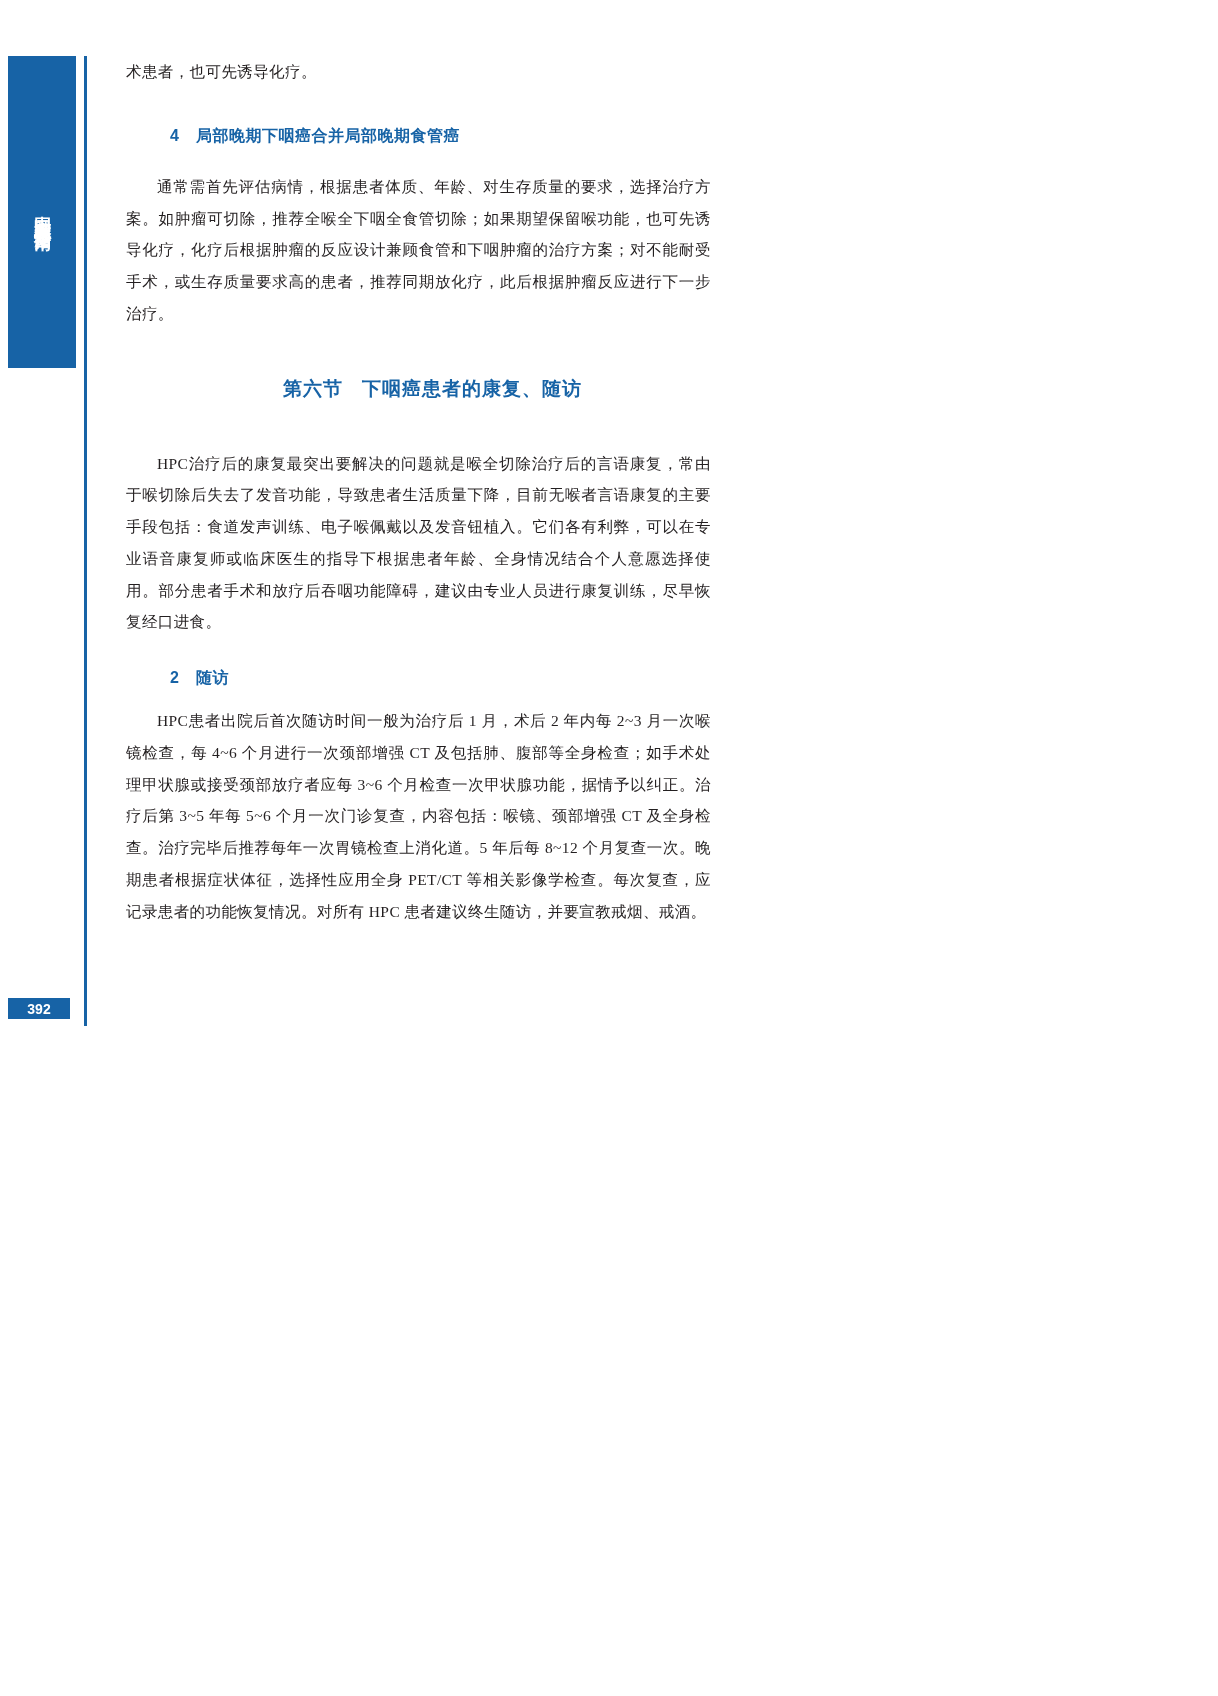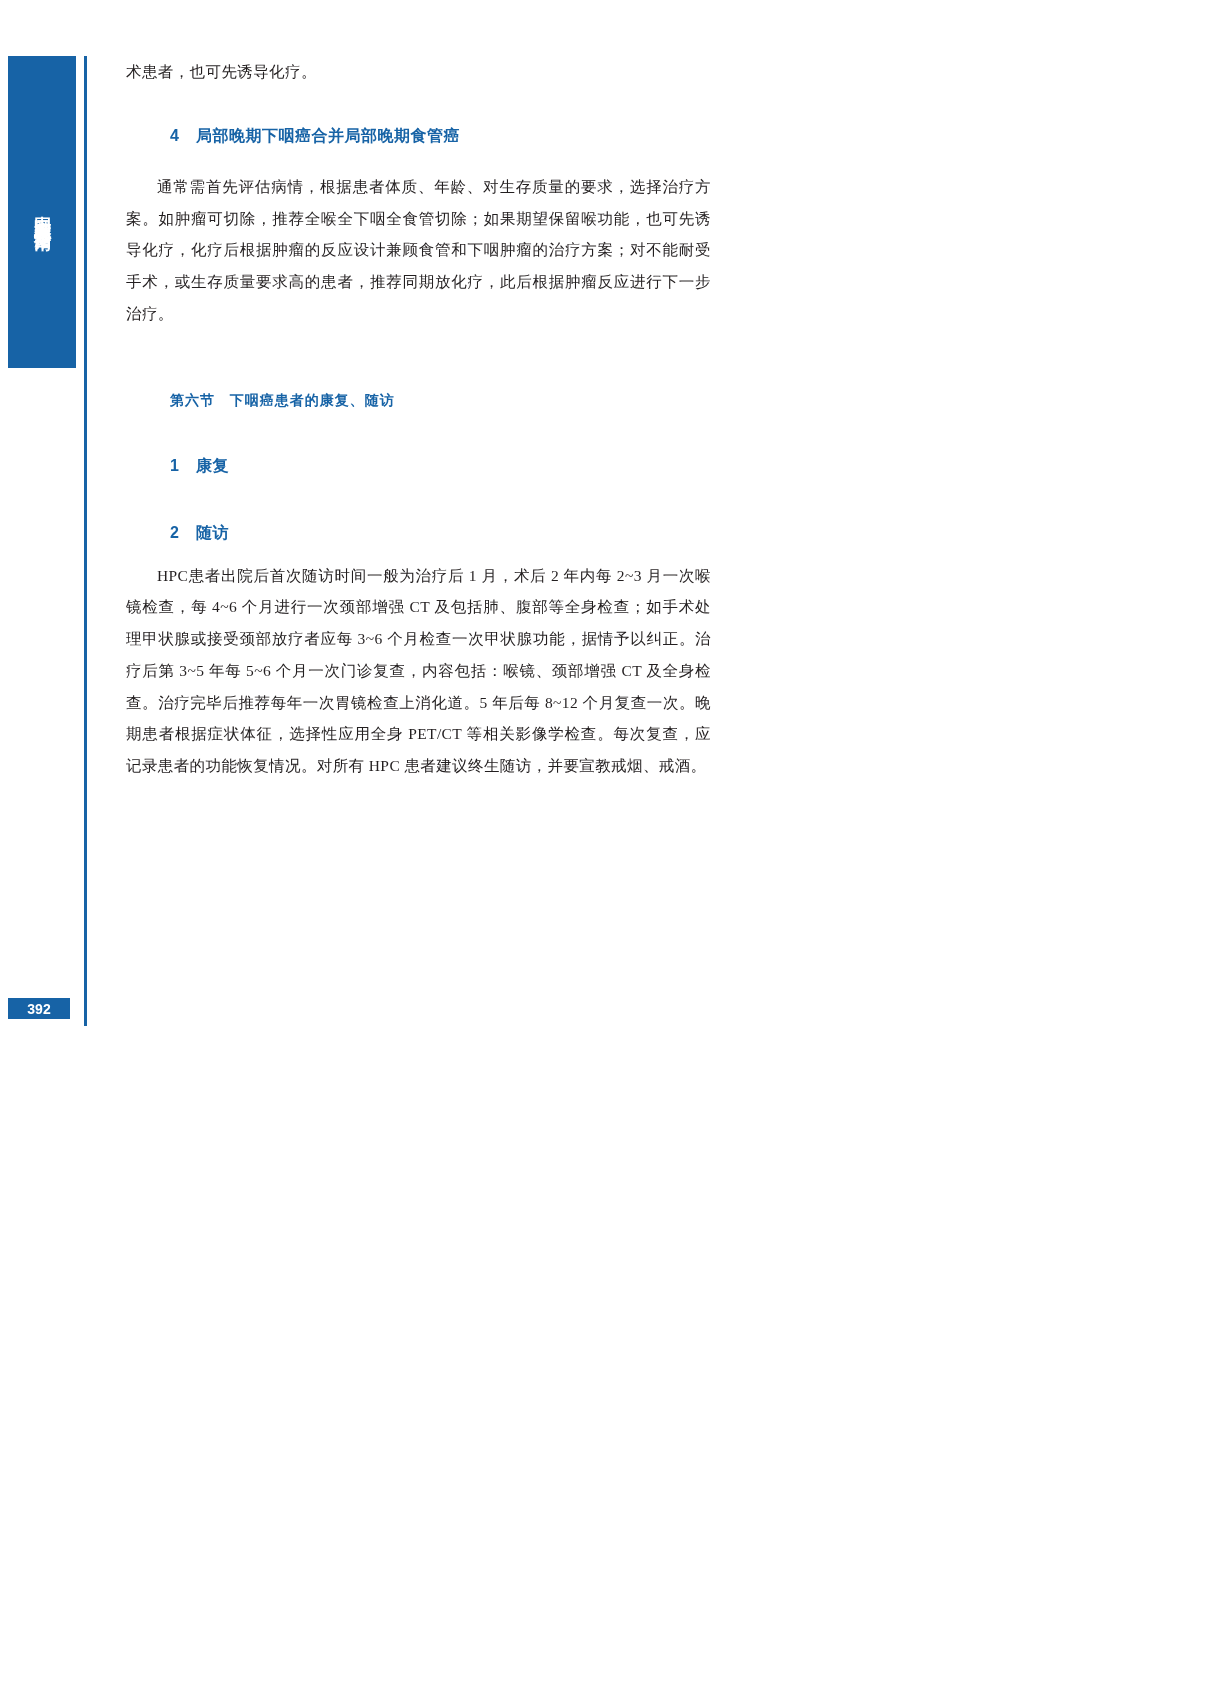--- a/index.html
+++ b/index.html
@@ -85,27 +85,28 @@
   p.indent {
     text-indent: 2em;
   }
 
   .gap-sm { height: 16px; }
   .gap-md { height: 30px; }
   .gap-lg { height: 46px; }
 
   
   h2.section-head {
-    margin: 16px;
+    margin: 0;
     font-family: "Liberation Sans", sans-serif;
-    font-size: 14px;
+    font-size: 19px;
     font-weight: bold;
     color: #1763a6;
     letter-spacing: 1px;
     padding-left: 28px;
+    text-align: center;
   }
   h3.sub-head {
     margin: 8px;
     font-family: "Liberation Sans", sans-serif;
     font-size: 16px;
     font-weight: bold;
     color: #1763a6;
     letter-spacing: 0.5px;
     padding-left: 36px;
   }
@@ -153,26 +154,24 @@
   <p class="body indent">通常需首先评估病情，根据患者体质、年龄、对生存质量的要求，选择治疗方案。如肿瘤可切除，推荐全喉全下咽全食管切除；如果期望保留喉功能，也可先诱导化疗，化疗后根据肿瘤的反应设计兼顾食管和下咽肿瘤的治疗方案；对不能耐受手术，或生存质量要求高的患者，推荐同期放化疗，此后根据肿瘤反应进行下一步治疗。</p>
 
   <div class="gap-lg"></div>
 
   <h2 class="section-head">
     <span>第六节</span>&nbsp;&nbsp;&nbsp;<span>下咽癌患者的康复、随访</span>
   </h2>
 
   <div class="gap-md"></div>
 
-  <h3 class="sub-head2">
-    <span class="num">1</span><span>康复</span>
-  </h3>
 
   <div class="gap-sm"></div>
 
+  <p class="body indent">HPC治疗后的康复最突出要解决的问题就是喉全切除治疗后的言语康复，常由于喉切除后失去了发音功能，导致患者生活质量下降，目前无喉者言语康复的主要手段包括：食道发声训练、电子喉佩戴以及发音钮植入。它们各有利弊，可以在专业语音康复师或临床医生的指导下根据患者年龄、全身情况结合个人意愿选择使用。部分患者手术和放疗后吞咽功能障碍，建议由专业人员进行康复训练，尽早恢复经口进食。</p>
 
   <div class="gap-md"></div>
 
   <h3 class="sub-head2">
     <span class="num">2</span><span>随访</span>
   </h3>
 
   <div class="gap-sm"></div>
 
   <p class="body indent">HPC患者出院后首次随访时间一般为治疗后 1 月，术后 2 年内每 2~3 月一次喉镜检查，每 4~6 个月进行一次颈部增强 CT 及包括肺、腹部等全身检查；如手术处理甲状腺或接受颈部放疗者应每 3~6 个月检查一次甲状腺功能，据情予以纠正。治疗后第 3~5 年每 5~6 个月一次门诊复查，内容包括：喉镜、颈部增强 CT 及全身检查。治疗完毕后推荐每年一次胃镜检查上消化道。5 年后每 8~12 个月复查一次。晚期患者根据症状体征，选择性应用全身 PET/CT 等相关影像学检查。每次复查，应记录患者的功能恢复情况。对所有 HPC 患者建议终生随访，并要宣教戒烟、戒酒。</p>

